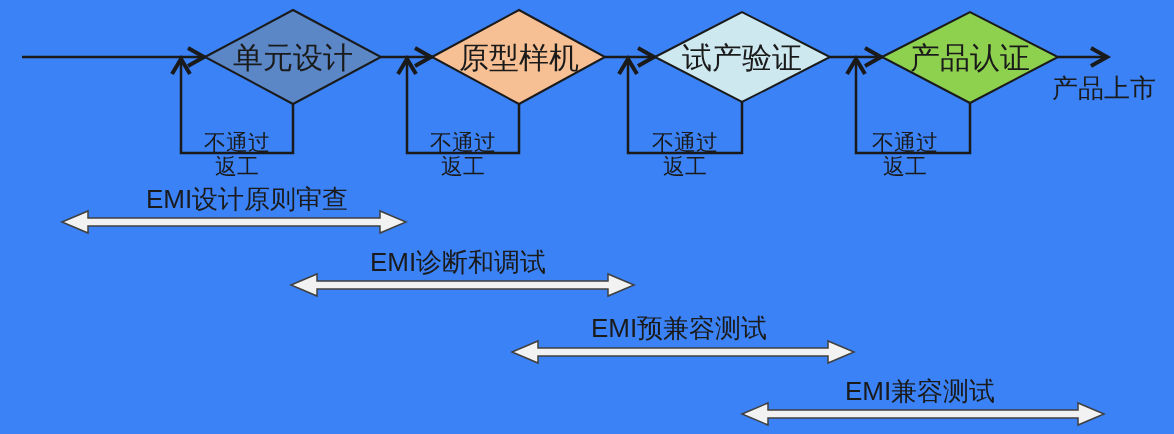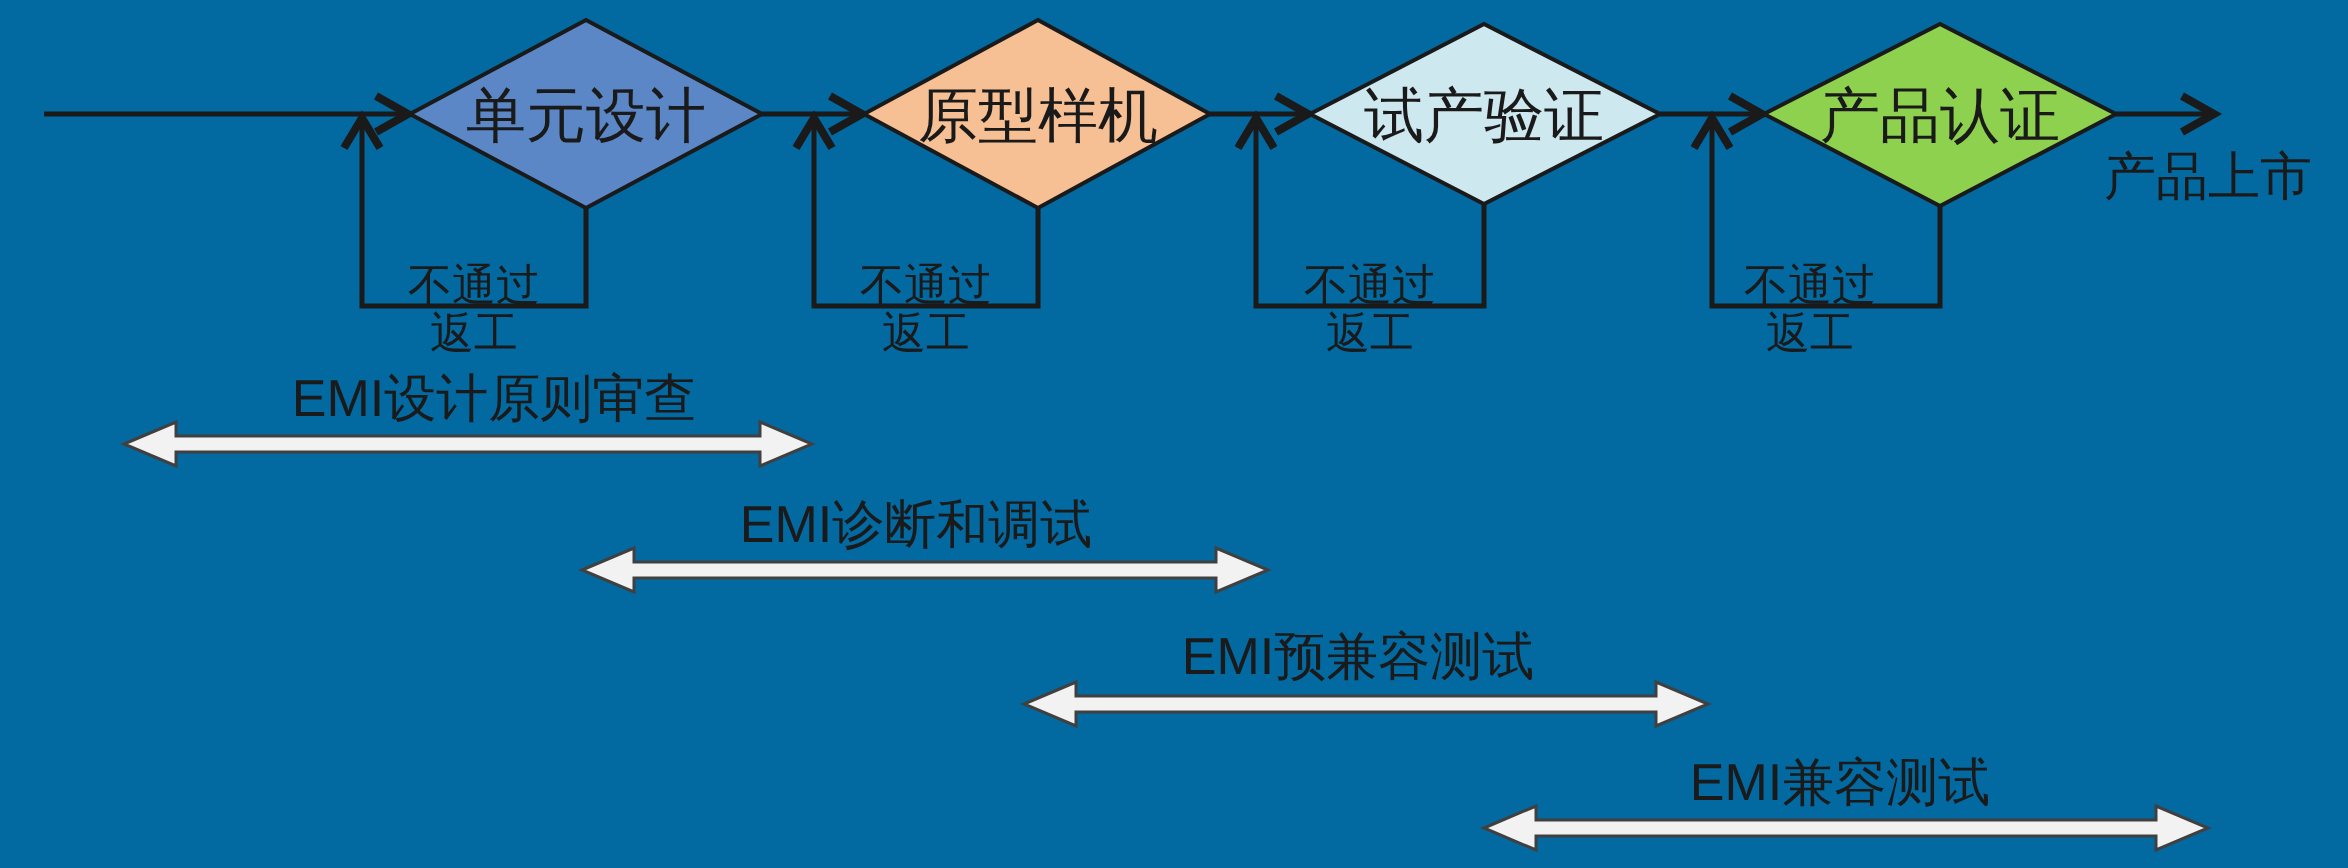--- a/index.html
+++ b/index.html
@@ -1,20 +1,20 @@
 <!DOCTYPE html>
 <html><head>
 <meta charset="utf-8">
 <style>
   html, body { margin: 0; padding: 0; background: #ffffff; }
   .canvas {
     position: relative;
     width: 1174px;
     height: 434px;
-    background: #0369a1;
+    background: #3b82f6;
     overflow: hidden;
     font-family: "Liberation Sans", sans-serif;
   }
   svg text {
     font-family: "Liberation Sans", sans-serif;
     fill: #1a1a1a;
   }
   .stage-label   { font-size: 30px; }
   .loop-label    { font-size: 22px; }
   .end-label     { font-size: 26px; }

